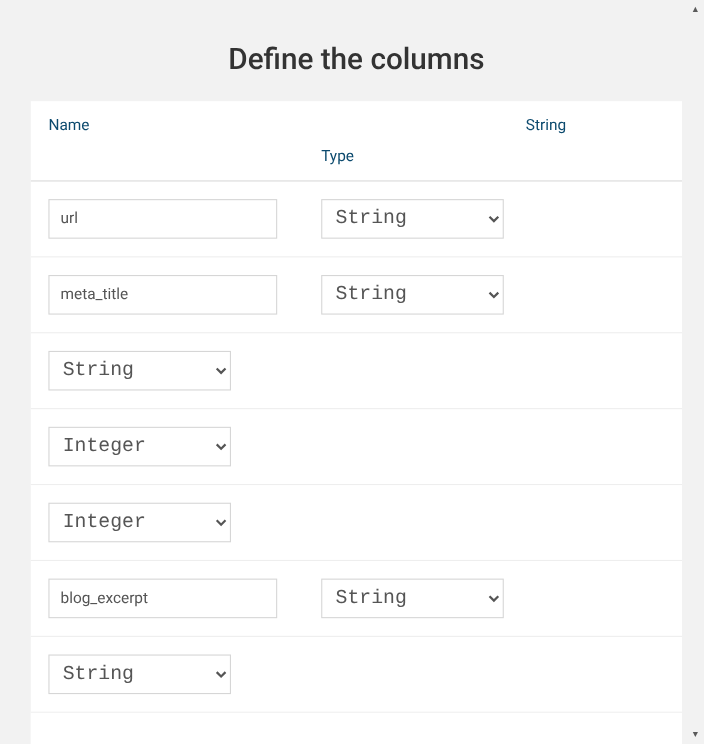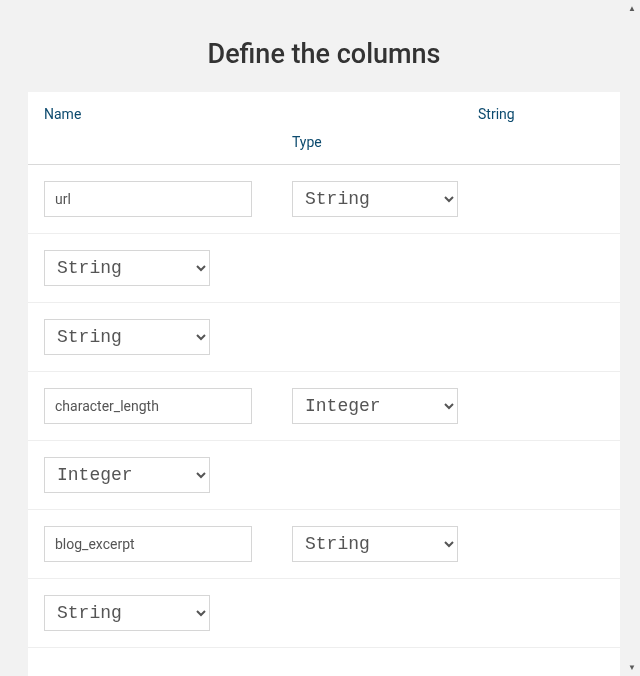--- a/index.html
+++ b/index.html
@@ -143,29 +143,29 @@
       <div class="col-type-h">Type</div>
       <div class="col-length-h">String</div>
     </div>
     <div id="rows-container">
         <div class="data-row">
           <div class="col-name"><input type="text" class="text-input" value="url" style=""></div>
           <div class="col-type"><select class="type-select"><option value="String">String</option><option value="Integer">Integer</option></select></div>
           <div class="col-length"></div>
         </div>
         <div class="data-row">
+          <div class="col-name"><input type="text" class="text-input" value="meta_title" style=""></div>
           <div class="col-type"><select class="type-select"><option value="String">String</option><option value="Integer">Integer</option></select></div>
           <div class="col-length"></div>
         </div>
         <div class="data-row">
           <div class="col-type"><select class="type-select"><option value="String">String</option><option value="Integer">Integer</option></select></div>
           <div class="col-length"></div>
         </div>
         <div class="data-row">
-          <div class="col-name"><input type="text" class="text-input" value="character_length" style=""></div>
           <div class="col-type"><select class="type-select"><option value="String">String</option><option value="Integer" selected="">Integer</option></select></div>
           <div class="col-length"></div>
         </div>
         <div class="data-row">
           <div class="col-type"><select class="type-select"><option value="String">String</option><option value="Integer" selected="">Integer</option></select></div>
           <div class="col-length"></div>
         </div>
         <div class="data-row">
           <div class="col-name"><input type="text" class="text-input" value="blog_excerpt" style=""></div>
           <div class="col-type"><select class="type-select"><option value="String">String</option><option value="Integer">Integer</option></select></div>

